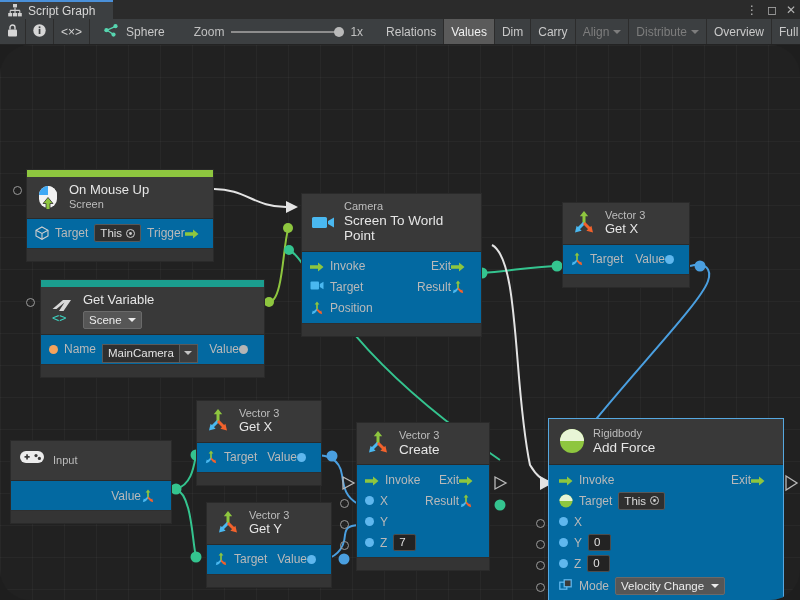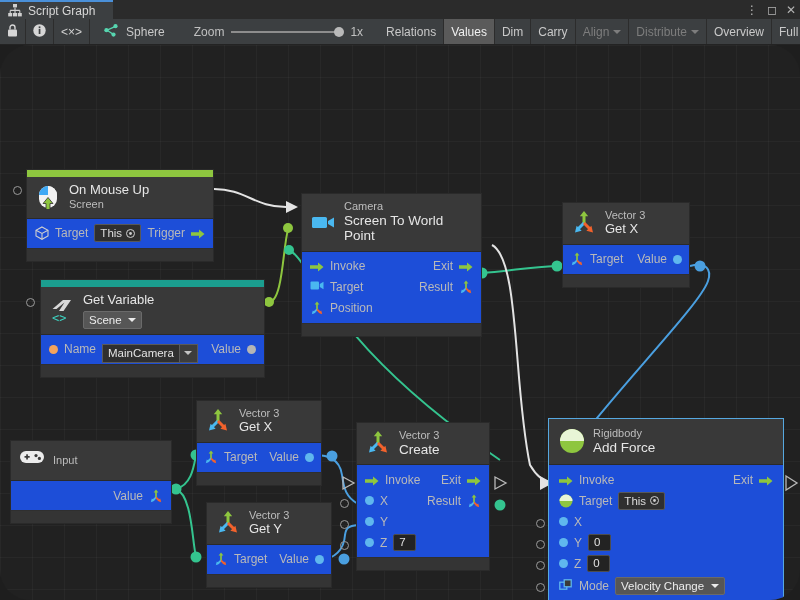--- a/index.html
+++ b/index.html
@@ -56,25 +56,25 @@
         box-sizing:border-box;}
   .node.sel{border:1px solid #56a8e0;box-shadow:0 0 0 1px #56a8e0 inset;}
   .accent{height:7px;width:100%;}
   .nhead{display:flex;align-items:center;gap:8px;padding:6px 8px 7px 8px;
          border-bottom:1px solid #2a2a2a;background:#393939;}
   .nicon{width:26px;height:26px;flex:0 0 26px;position:relative;}
   .ntitles{display:flex;flex-direction:column;justify-content:center;line-height:1.15;}
   .nsub{font-size:11px;color:#bdbdbd;}
   .nname{font-size:13px;color:#e6e6e6;}
   .nname.big{font-size:13.5px;}
-  .nbody{padding:4px 0 4px 0;background:#1d4ed8;}
+  .nbody{padding:4px 8px 4px 0;background:#0369a1;}
   .row{display:flex;align-items:center;height:21px;padding:0 8px;
        box-sizing:border-box;gap:6px;}
   .row .lbl{color:#b9b9b9;font-size:12px;}
-  .row .right{margin-left:auto;display:flex;align-items:center;gap:6px;}
+  .row .right{margin-left:auto;display:flex;align-items:center;}
   .nfoot{height:12px;background:#343434;border-top:1px solid #2f2f2f;}
 
   
   .pdot{width:9px;height:9px;border-radius:50%;flex:0 0 9px;}
   .parrow{width:14px;height:10px;flex:0 0 14px;}
   .vec{width:14px;height:14px;flex:0 0 14px;}
   .chip{background:#2f2f2f;border:1px solid #585858;border-radius:2px;
         padding:1px 5px;color:#dcdcdc;font-size:11.5px;display:flex;
         align-items:center;gap:4px;line-height:14px;}
   .chip.drop{background:#565656;border:1px solid #6a6a6a;color:#ececec;}

